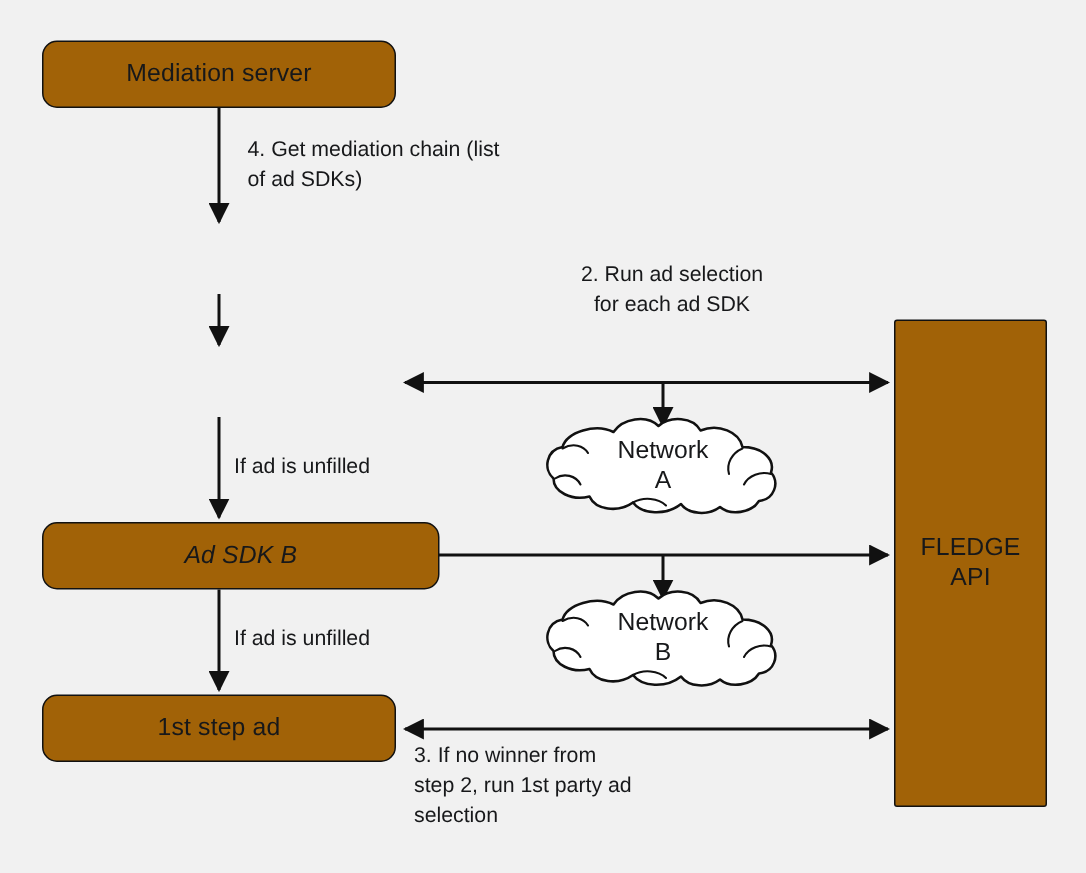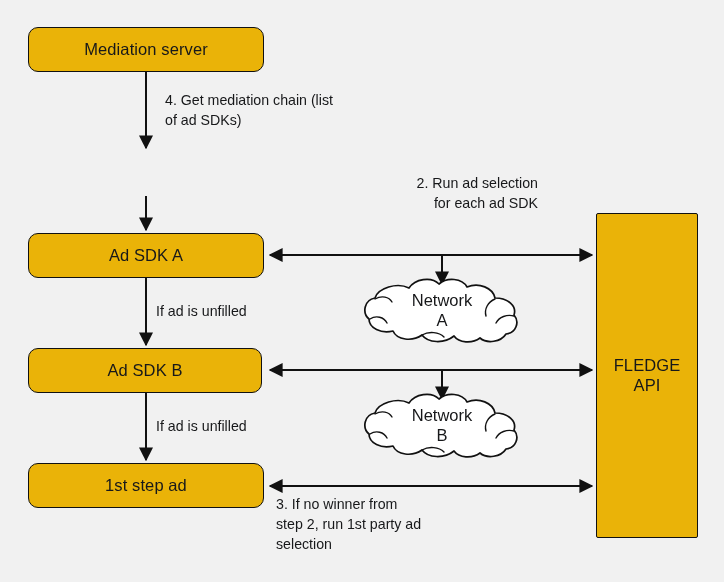--- a/index.html
+++ b/index.html
@@ -22,21 +22,21 @@
   }
   svg.layer {
     position: absolute;
     left: 0;
     top: 0;
     width: 724px;
     height: 582px;
   }
   .node-box {
     position: absolute;
-    background: #eab308;
+    background: #a16207;
     border: 1.6px solid #111111;
     border-radius: 10px;
     box-sizing: border-box;
     display: flex;
     align-items: center;
     justify-content: center;
     text-align: center;
   }
   .node-label {
     font-size: 16.5px;
@@ -75,29 +75,29 @@
     font-size: 16.5px;
     color: #17181a;
     line-height: 1.2;
     text-align: center;
     pointer-events: none;
   }
   
   #node-mediation-server { left: 28px;  top: 27px;  width: 236px; height: 45px; }
   #node-mediation-sdk    { left: 28px;  top: 151px; width: 236px; height: 45px; }
   #node-ad-sdk-a         { left: 28px;  top: 233px; width: 236px; height: 45px; }
-  #node-ad-sdk-b         { left: 28px;  top: 348px; width: 234px; height: 45px; }
+  #node-ad-sdk-b         { left: 28px;  top: 348px; width: 265px; height: 45px; font-style: italic; }
   #node-first-party-ad   { left: 28px;  top: 463px; width: 236px; height: 45px; }
   #node-fledge-api       { left: 596px; top: 213px; width: 102px; height: 325px; border-radius: 2px; }
   
   #cloud-network-a { left: 362px; top: 278px; width: 160px; height: 66px; }
   #cloud-network-b { left: 362px; top: 393px; width: 160px; height: 66px; }
   
   #label-step-1 { left: 165px; top: 90px;  width: 215px; }
-  #label-step-2 { left: 358px; top: 173px; width: 180px; text-align: right; }
+  #label-step-2 { left: 358px; top: 173px; width: 180px; text-align: center; }
   #label-step-3 { left: 276px; top: 494px; width: 200px; }
   #label-unfilled-a { left: 156px; top: 301px; }
   #label-unfilled-b { left: 156px; top: 416px; }
 </style>
 </head>
 <body>
 
 <div id="diagram-root">
 
   <svg class="layer" viewBox="0 0 724 582" xmlns="http://www.w3.org/2000/svg">
@@ -127,23 +127,20 @@
     <line x1="442" y1="370" x2="442" y2="399" stroke="#111111" stroke-width="2" marker-end="url(#arrow-end)"></line>
 
     <line x1="270" y1="486" x2="592" y2="486" stroke="#111111" stroke-width="2" marker-start="url(#arrow-start)" marker-end="url(#arrow-end)"></line>
   </svg>
 
   <div class="node-box" id="node-mediation-server">
     <span class="node-label">Mediation server</span>
   </div>
 
 
-  <div class="node-box" id="node-ad-sdk-a">
-    <span class="node-label">Ad SDK A</span>
-  </div>
 
   <div class="node-box" id="node-ad-sdk-b">
     <span class="node-label">Ad SDK B</span>
   </div>
 
   <div class="node-box" id="node-first-party-ad">
     <span class="node-label">1st step ad</span>
   </div>
 
   <div class="node-box" id="node-fledge-api">

